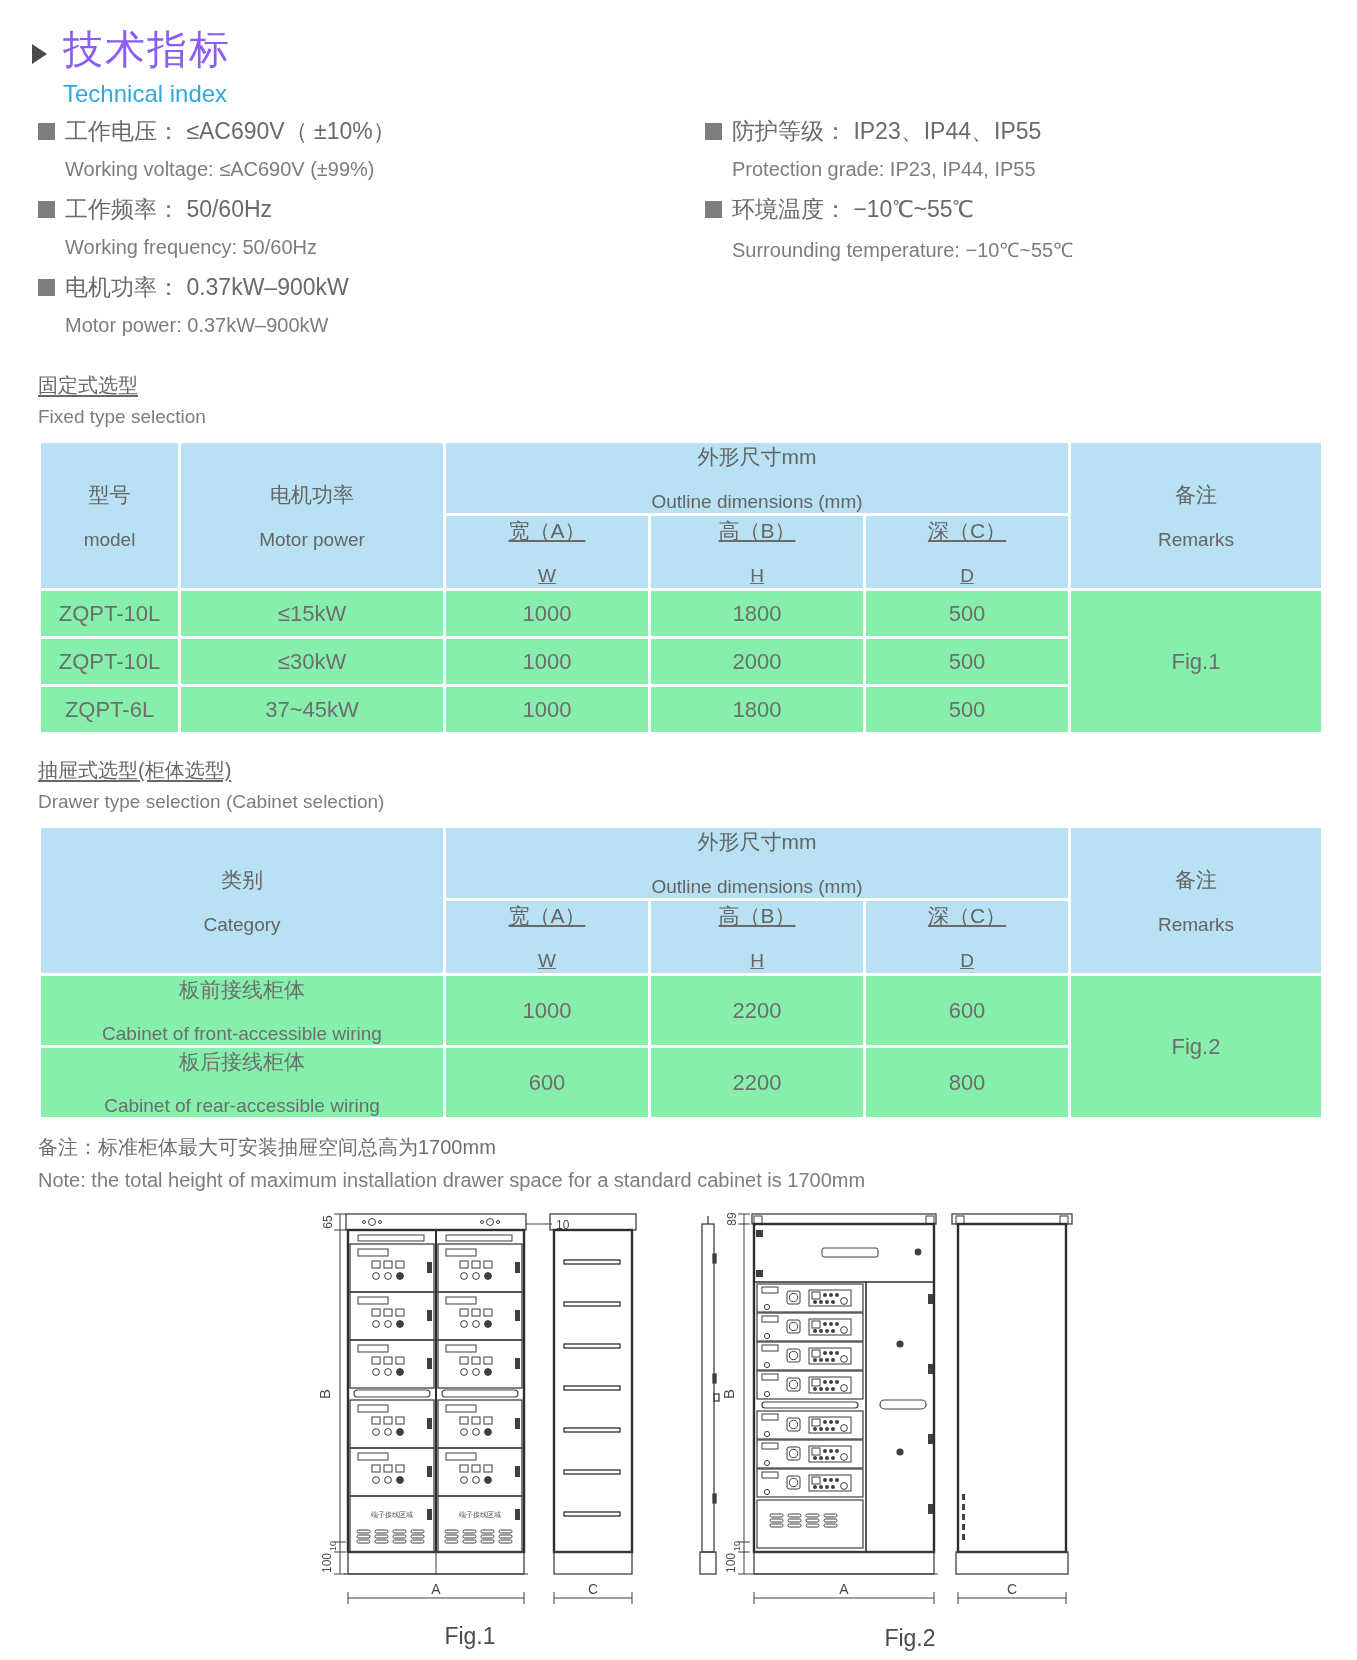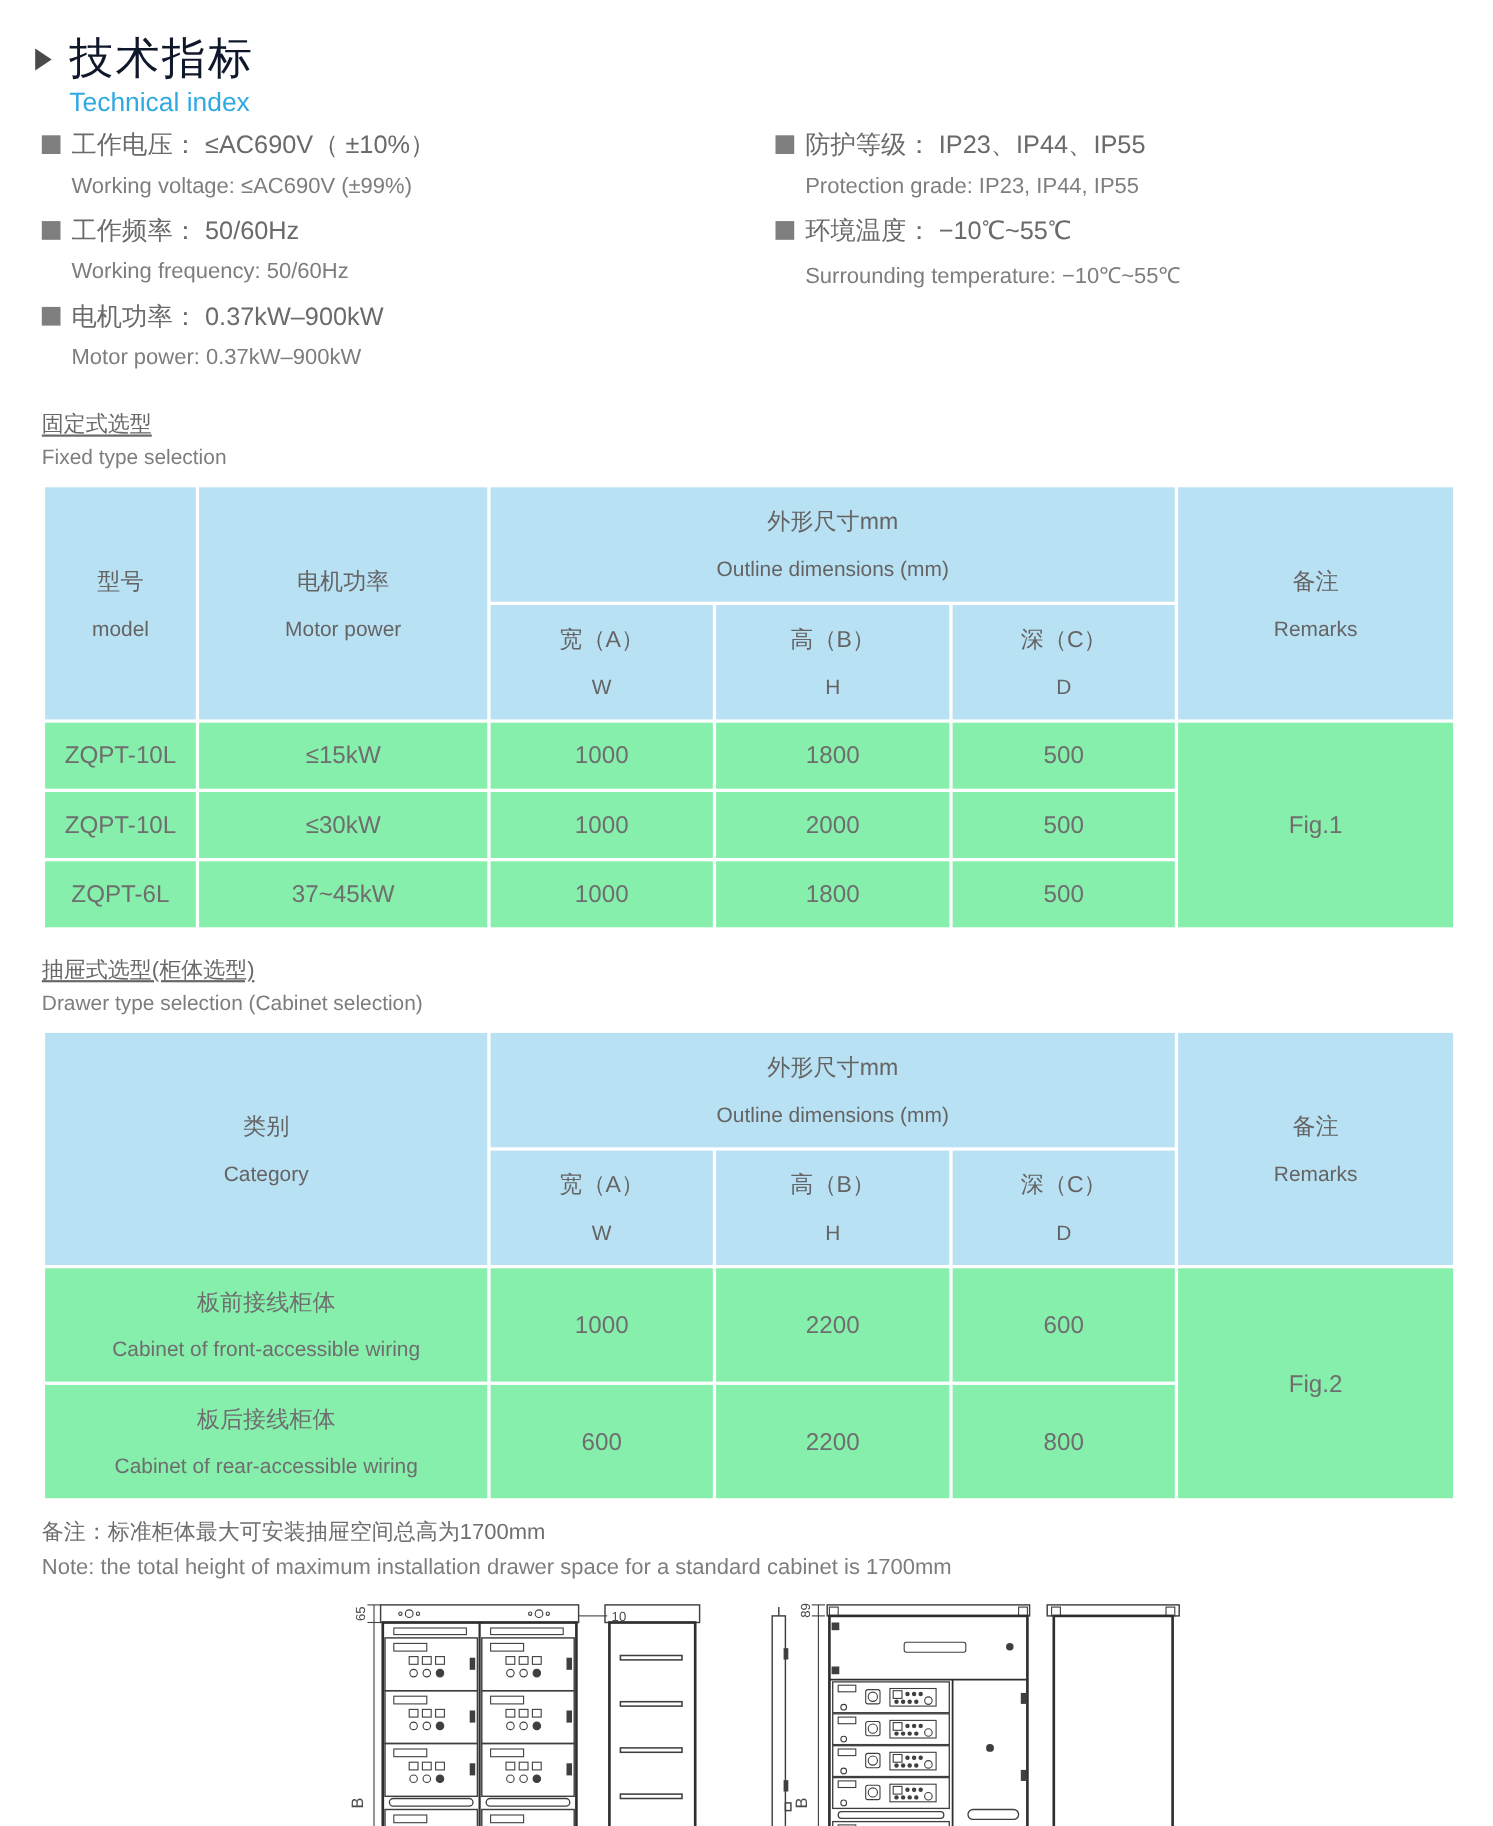--- a/index.html
+++ b/index.html
@@ -6,48 +6,48 @@
   body{
     width:1357px;height:1660px;background:#ffffff;overflow:hidden;position:relative;
     font-family:"Liberation Sans", sans-serif;color:#6b6b6b;
     -webkit-font-smoothing:antialiased;
   }
   .content{padding:30px 38px 0 38px;}
 
   
   .title-row{display:flex;align-items:flex-start;gap:16px;margin-left:-6px;}
   .tri{width:0;height:0;border-left:15px solid #4a4a4a;border-top:10px solid transparent;border-bottom:10px solid transparent;margin-top:14px;}
-  .h1{font-size:40px;line-height:46px;color:#0f172a;font-weight:normal;letter-spacing:2px;}
+  .h1{font-size:40px;line-height:46px;color:#8b5cf6;font-weight:normal;letter-spacing:2px;font-family:Liberation Mono, monospace;}
   .subtitle{font-size:24px;color:#2fa9e0;margin:4px 0 0 25px;}
 
   
   .specs{display:flex;margin-top:8px;}
   .spec-col-left{width:642px;}
   .spec-col-right{flex:1;padding-left:25px;}
   .spec{margin-bottom:4px;}
   .zh-line{display:flex;align-items:center;gap:10px;font-size:23px;color:#6a6a6a;}
   .sq{width:17px;height:17px;background:#7e7e7e;flex:none;}
   .en-line{font-size:20px;color:#7d7d7d;margin:11px 0 13px 27px;}
   .intro{margin-top:22px;}
 
   
   .sec{margin-top:22px;}
   .sec-zh{font-size:20px;color:#686868;text-decoration:underline;text-underline-offset:3px;}
   .sec-en{font-size:19px;color:#7d7d7d;margin-top:7px;}
 
   
   table.spec-table{border-collapse:separate;border-spacing:3px;width:1283px;table-layout:fixed;margin-top:12px;}
-  .spec-table th,.spec-table td{text-align:center;vertical-align:middle;padding:17px;font-weight:normal;}
+  .spec-table th,.spec-table td{text-align:center;vertical-align:middle;padding:0;font-weight:normal;}
   .th{background:#b9e1f4;color:#646464;}
   .td{background:#86efac;color:#6e6e6e;}
   .zh21{font-size:21px;}
   .en19{font-size:19px;margin-top:20px;}
   .num{font-size:22px;}
   tr.hrow1{height:68px;}
-  tr.hrow2{height:84px;}
+  tr.hrow2{height:72px;text-decoration:underline;}
   tr.drow1{height:45px;}
   tr.drow2{height:60px;}
   .cat-zh{font-size:21px;}
   .cat-en{font-size:19px;margin-top:19px;}
 
   
   .note{margin-top:14px;}
   .note-zh{font-size:20px;color:#6e6e6e;}
   .note-en{font-size:20px;color:#7d7d7d;margin-top:8px;}
 

